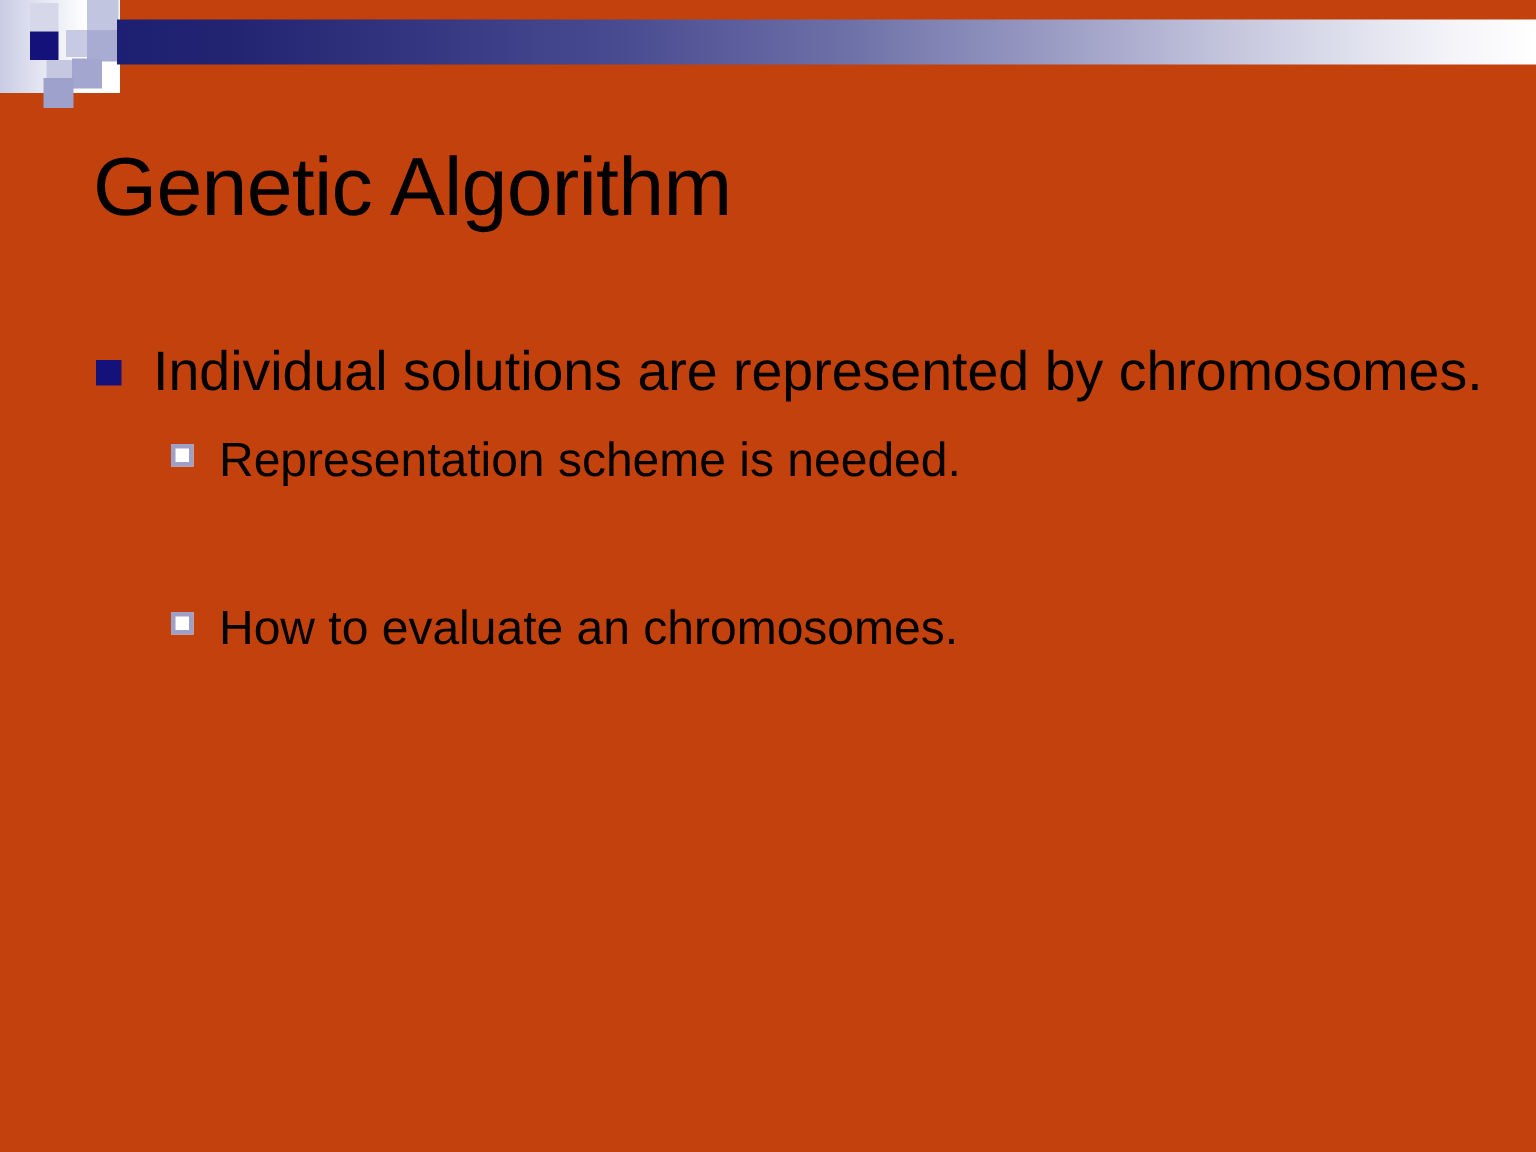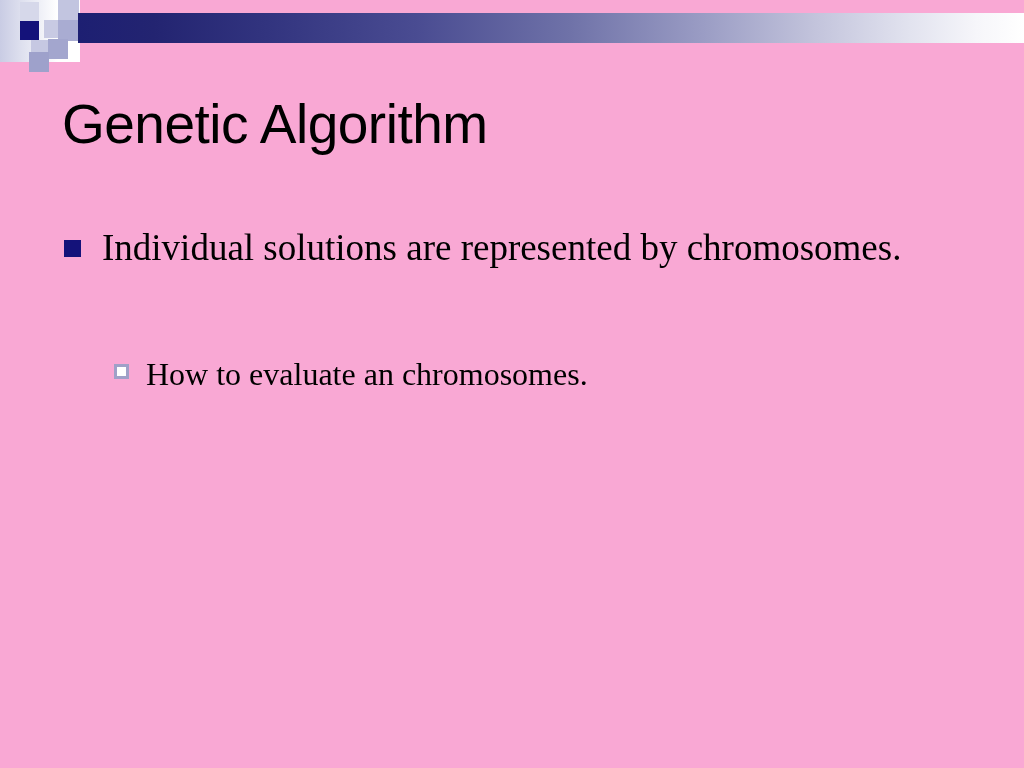--- a/index.html
+++ b/index.html
@@ -14,21 +14,21 @@
     overflow: hidden;
     position: relative;
   }
 
   
   .slide {
     position: absolute;
     left: 0; top: 0;
     width: 1024px;
     height: 768px;
-    background: #f9a8d4;
+    background: #c2410c;
   }
 
   
   .deco {
     position: absolute;
     left: 0; top: 0;
     width: 1024px;
     height: 70px;
   }
   
@@ -81,21 +81,20 @@
   
   .body {
     position: absolute;
     left: 0;
     top: 224px;
     width: 1024px;
   }
 
   .bullet-group {
     position: relative;
-    font-family: Liberation Serif, serif;
   }
 
   .lvl1 {
     position: relative;
     padding-left: 102px;
     margin: 0;
     font-size: 37px;
     line-height: 48px;
     color: #000000;
     max-width: 900px;
@@ -155,20 +154,24 @@
   <div class="title">Genetic Algorithm</div>
 
   <div class="body">
 
     <div class="bullet-group">
       <p class="lvl1">
         <span class="marker"></span>
         <span>Individual solutions are represented by chromosomes.</span>
       </p>
       <div class="gap-sm"></div>
+      <p class="lvl2">
+        <span class="marker"></span>
+        <span>Representation scheme is needed.</span>
+      </p>
     </div>
 
     <div class="gap-lg"></div>
 
     <div class="bullet-group">
       <div class="gap-sm"></div>
       <p class="lvl2">
         <span class="marker"></span>
         <span>How to evaluate an chromosomes.</span>
       </p>

